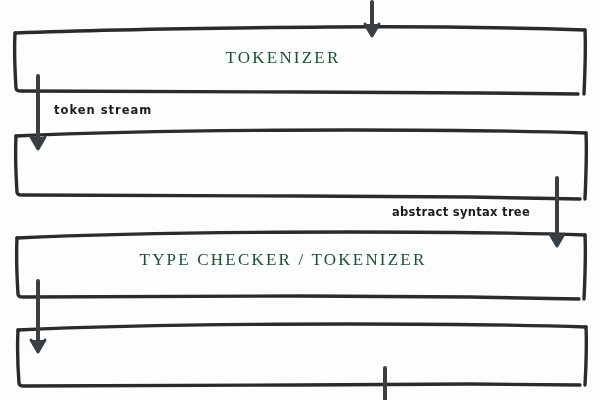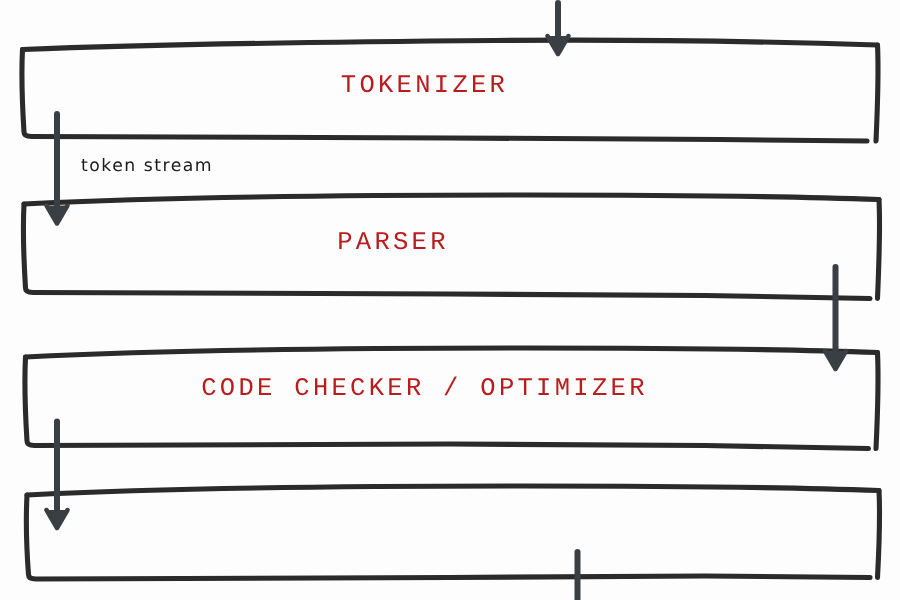--- a/index.html
+++ b/index.html
@@ -21,36 +21,37 @@
   }
   #sketch-canvas {
     position: absolute;
     inset: 0;
     width: 600px;
     height: 400px;
     display: block;
   }
   .stage-label {
     position: absolute;
-    color: #b91c1c;
-    font-family: Liberation Mono, monospace;
+    color: #14532d;
+    font-family: Liberation Serif, serif;
     font-size: 17px;
     letter-spacing: 2.2px;
     white-space: nowrap;
     transform: translateX(-50%);
     user-select: none;
   }
   .edge-label {
     position: absolute;
     color: #1b1b1b;
     font-family: "DejaVu Sans", sans-serif;
     font-size: 11.5px;
     letter-spacing: 0.3px;
     white-space: nowrap;
     user-select: none;
+    font-weight: bold;
   }
   .l-tokenizer { left: 283px; top: 48px; }
   .l-parser    { left: 262px; top: 153px; }
   .l-typecheck { left: 283px; top: 250px; }
   .l-codegen   { left: 303px; top: 342px; }
 
   .e-token { left: 54px;  top: 103px; letter-spacing: 1px; }
   .e-ast   { left: 392px; top: 205px; }
   .e-ir    { left: 49px;  top: 305px; }
 </style>
@@ -110,22 +111,22 @@
       </g>
 
       <g>
         <path d="M385,368 L385,400"></path>
       </g>
     </g>
   </svg>
 
   <div class="stage-label l-tokenizer">TOKENIZER</div>
 
-  <div class="stage-label l-parser">PARSER</div>
 
-  <div class="stage-label l-typecheck">CODE CHECKER / OPTIMIZER</div>
+  <div class="stage-label l-typecheck">TYPE CHECKER / TOKENIZER</div>
 
 
   <div class="edge-label e-token">token stream</div>
 
+  <div class="edge-label e-ast">abstract syntax tree</div>
 
 
 </div>
 
 </body></html>

